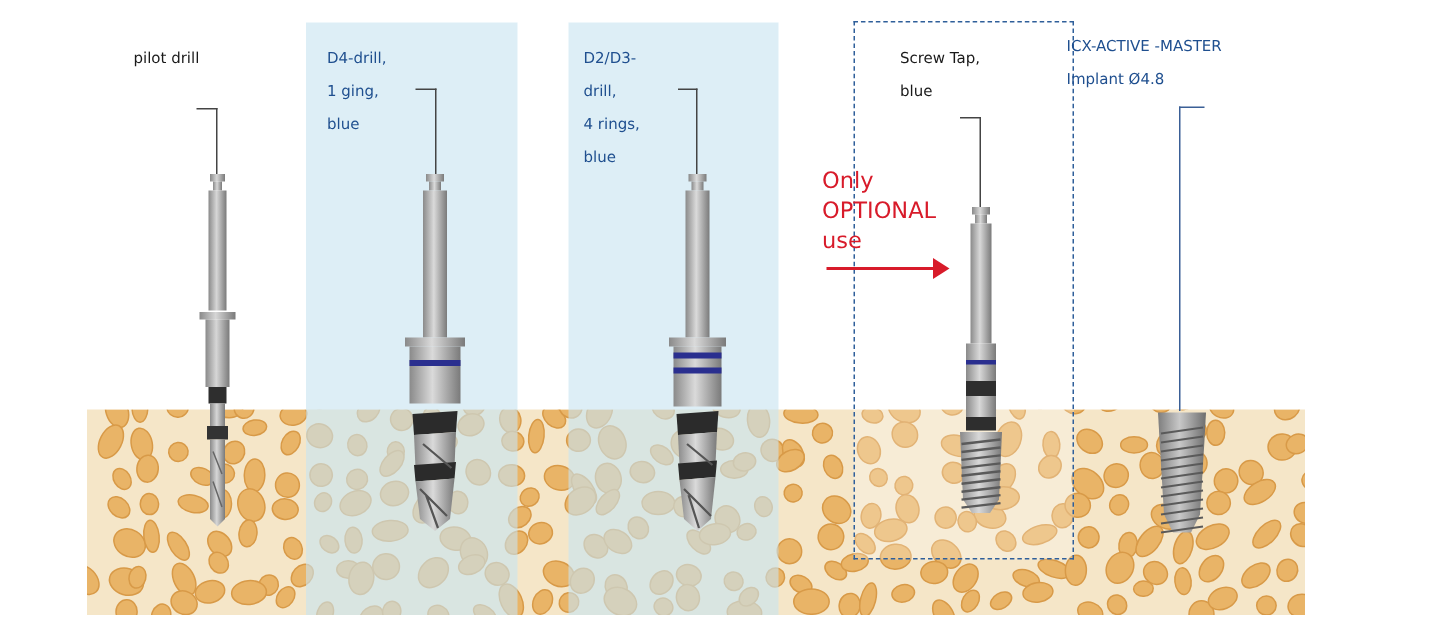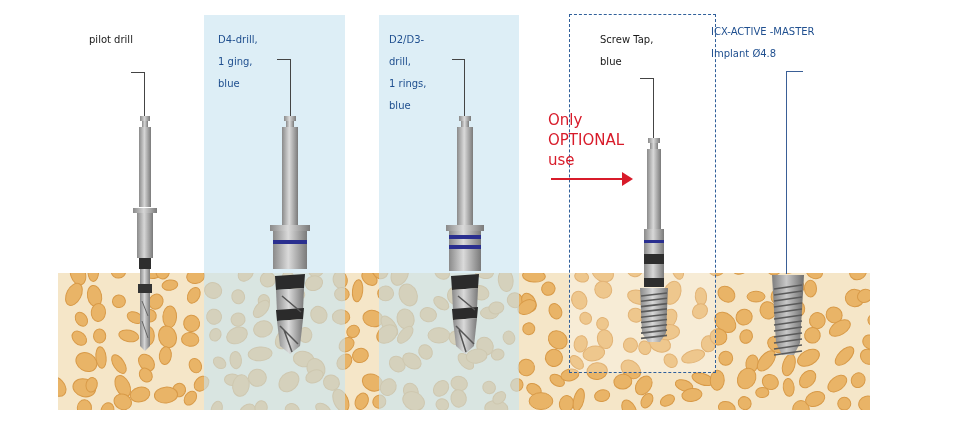--- a/index.html
+++ b/index.html
@@ -273,21 +273,21 @@
 <div class="panel" style="left:204px;width:141px;"></div>
 <div class="panel" style="left:379px;width:140px;"></div>
 <div class="dashbox"></div>
 
 <div class="lbl blk" style="left:89px;top:29px;">pilot drill</div>
 <div class="lbl blu" style="left:218px;top:29px;">D4-drill,
 1 ging,
 blue</div>
 <div class="lbl blu" style="left:389px;top:29px;">D2/D3-
 drill,
-1 rings,
+4 rings,
 blue</div>
 <div class="lbl blk" style="left:600px;top:29px;">Screw Tap,
 blue</div>
 <div class="lbl blu" style="left:711px;top:21px;">ICX-ACTIVE -MASTER
 Implant Ø4.8</div>
 <div class="lbl red" style="left:548px;top:110px;width:85px;">Only
 OPTIONAL
 use</div>
 
 <div class="leader" style="left:131px;top:72px;width:13px;height:45px;"></div>

